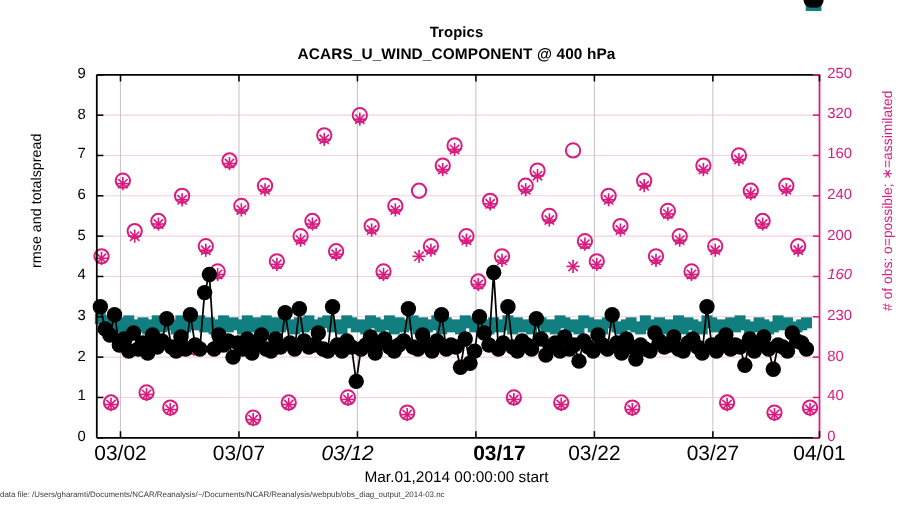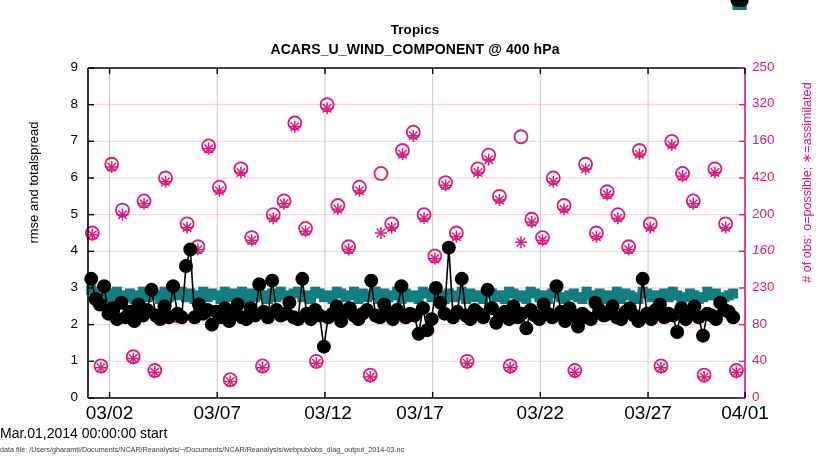--- a/index.html
+++ b/index.html
@@ -23,21 +23,21 @@
     position:absolute;left:-97px;top:175px;width:260px;text-align:center;
     transform:rotate(-90deg);transform-origin:center center;
     font-size:13px;color:#000;
   }
   #ylabel-right{
     position:absolute;left:676px;top:175px;width:260px;text-align:center;
     transform:rotate(-90deg);transform-origin:center center;
     font-size:12.6px;color:#d81b7f;
   }
   #xlabel{
-    position:absolute;top:425px;width:830px;
+    position:absolute;top:425px;width:830px;text-align:center;
     font-size:14px;color:#000;
   }
   .ytick{
     position:absolute;right:752px;width:60px;text-align:right;
     font-size:13.5px;color:#000;
   }
   .ytick-r{
     position:absolute;left:752px;width:60px;text-align:left;
     font-size:13.5px;color:#d81b7f;
   }
@@ -80,30 +80,30 @@
       <div class="ytick" style="top: 95.6667px;">8</div>
       <div class="ytick" style="top: 59px;">9</div>
     </div>
   <div id="ytr">
       <div class="ytick-r" style="top: 389px;">0</div>
       <div class="ytick-r" style="top: 352.333px;">40</div>
       <div class="ytick-r" style="top: 315.667px;">80</div>
       <div class="ytick-r" style="top: 279px;">230</div>
       <div class="ytick-r" style="top: 242.333px; font-style: italic;">160</div>
       <div class="ytick-r" style="top: 205.667px;">200</div>
-      <div class="ytick-r" style="top: 169px;">420</div>
+      <div class="ytick-r" style="top: 169px;">240</div>
       <div class="ytick-r" style="top: 132.333px;">160</div>
       <div class="ytick-r" style="top: 95px;">320</div>
       <div class="ytick-r" style="top: 59px;">250</div>
     </div>
   <div id="xt">
       <div class="xtick" style="left: 69.541px;">03/02</div>
       <div class="xtick" style="left: 177.246px;">03/07</div>
-      <div class="xtick" style="left: 288px;">03/12</div>
-      <div class="xtick" style="left: 380px;">03/17</div>
+      <div class="xtick" style="left: 276px; font-style: italic;">03/12</div>
+      <div class="xtick" style="left: 414px; font-weight: bold;">03/17</div>
       <div class="xtick" style="left: 500.361px;">03/22</div>
       <div class="xtick" style="left: 608.066px;">03/27</div>
       <div class="xtick" style="left: 705px;">04/01</div>
     </div>
 
   <svg id="plot" width="830" height="470">
       <line x1="88" y1="361.3333333333333" x2="745" y2="361.3333333333333" stroke="#f6cfe0" stroke-width="1"></line>
       <line x1="88" y1="324.6666666666667" x2="745" y2="324.6666666666667" stroke="#f6cfe0" stroke-width="1"></line>
       <line x1="88" y1="288" x2="745" y2="288" stroke="#f6cfe0" stroke-width="1"></line>
       <line x1="88" y1="251.33333333333334" x2="745" y2="251.33333333333334" stroke="#f6cfe0" stroke-width="1"></line>

